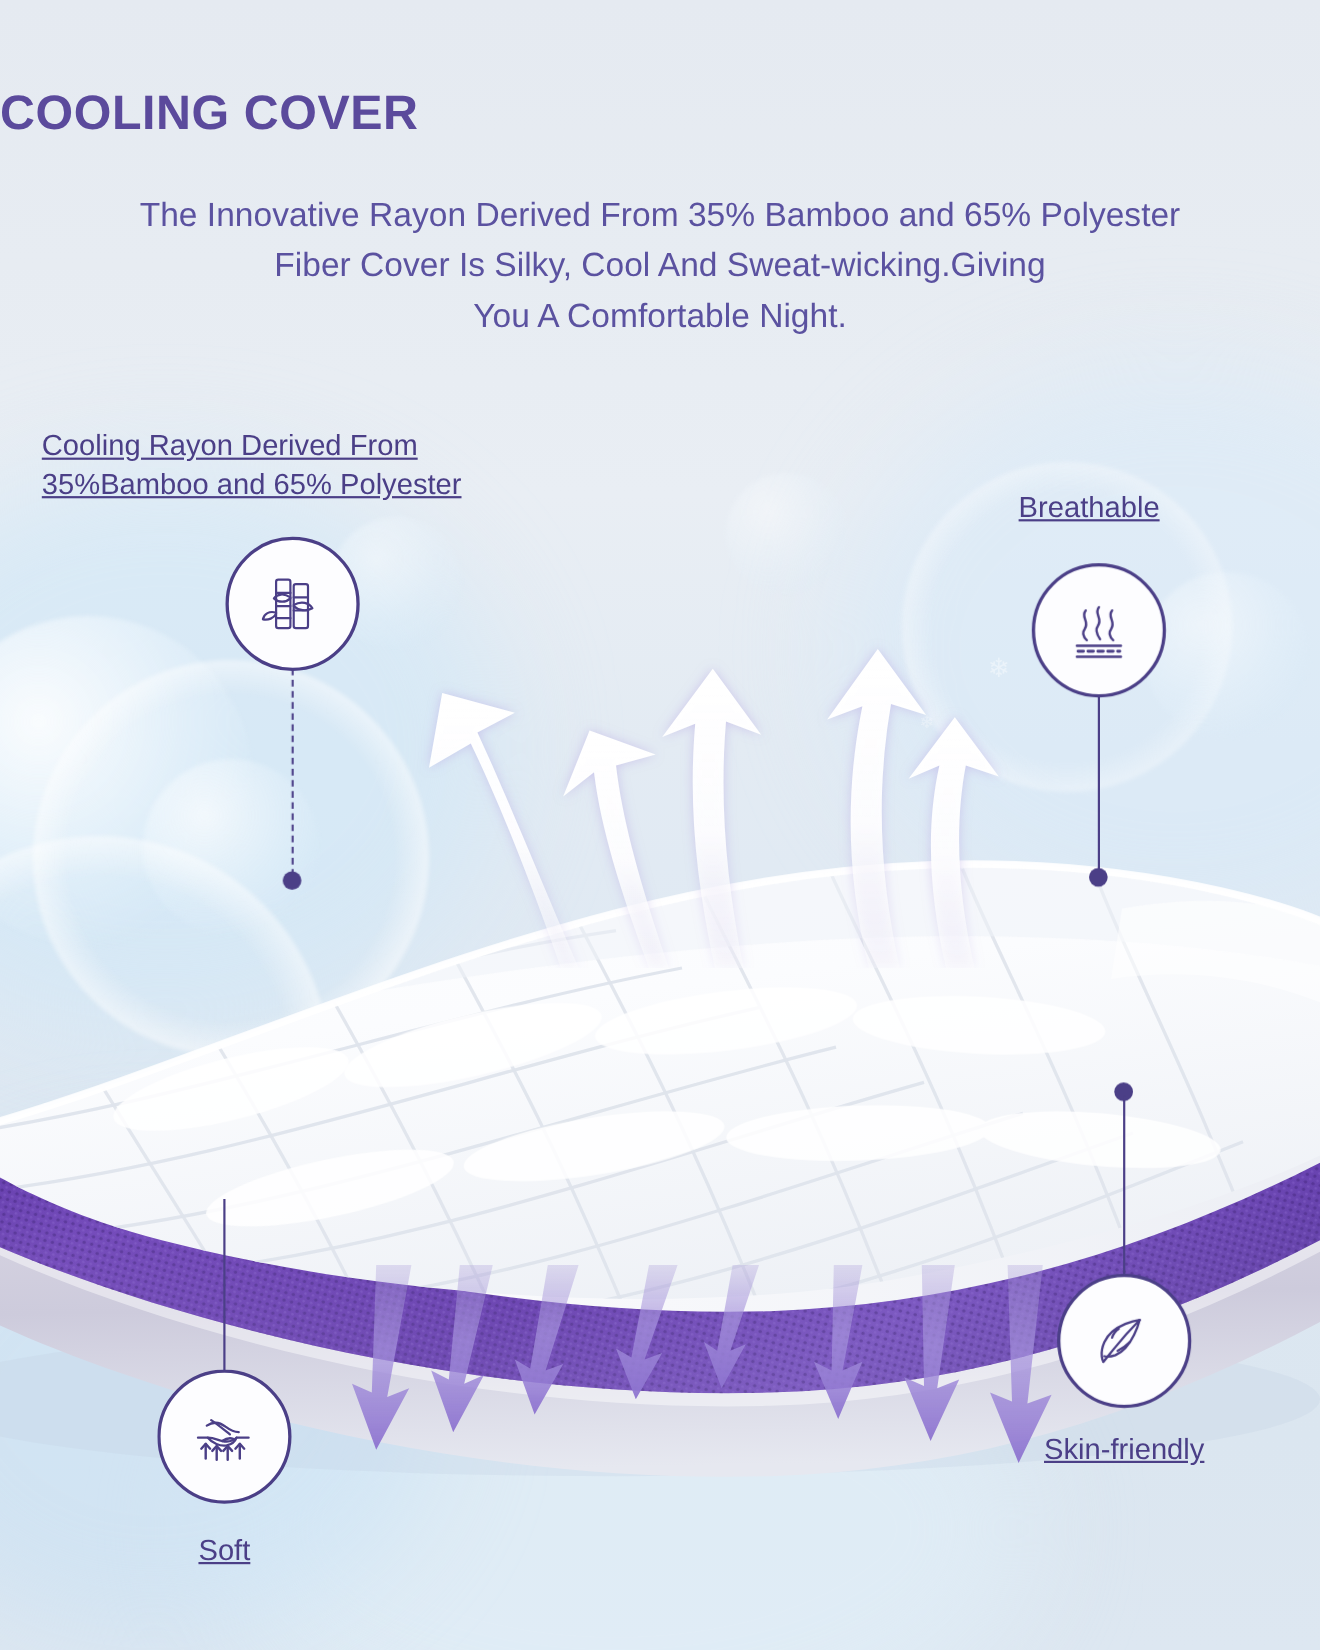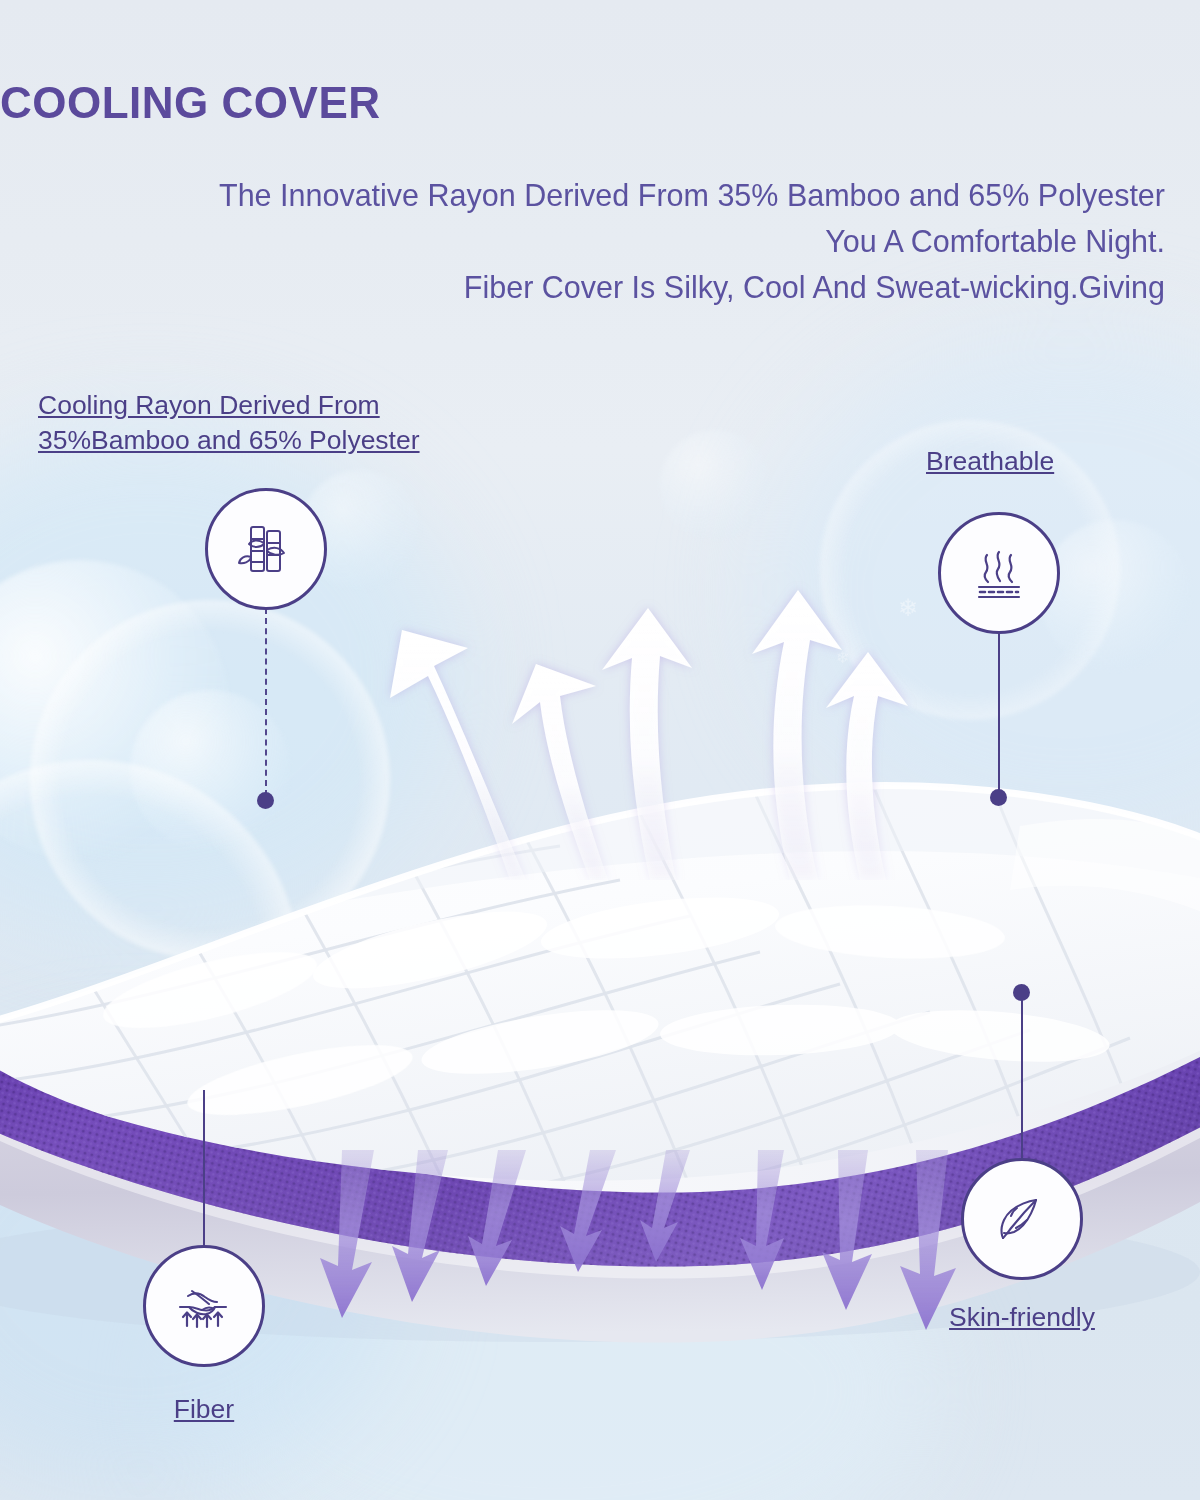--- a/index.html
+++ b/index.html
@@ -76,21 +76,21 @@
   .subtitle {
     position: absolute;
     top: 172px; left: 50%;
     transform: translateX(-50%);
     width: 1130px;
     text-align: center;
     font-size: 30.5px;
     line-height: 46px;
     color: #5b52a0;
   }
-  .subtitle .ln { display: block; text-align: right; }
+  .subtitle .ln { display: block; }
 
   
   .callout { position: absolute; }
   .callout-label {
     position: absolute;
     color: #4b3f87;
     font-size: 26.5px;
     line-height: 35px;
     white-space: pre-line;
     text-decoration: underline;
@@ -162,22 +162,22 @@
     <div class="snowflake" style="left:150px; top:1052px; font-size:22px; opacity:.65;">❄</div>
     <div class="snowflake" style="left:214px; top:1116px; font-size:20px; opacity:.6;">❄</div>
     <div class="snowflake" style="left:898px; top:596px;  font-size:24px; opacity:.55;">❄</div>
     <div class="snowflake" style="left:836px; top:650px;  font-size:16px; opacity:.45;">❄</div>
   </div>
 
   <div class="title">COOLING COVER</div>
 
   <div class="subtitle">
     <span class="ln">The Innovative Rayon Derived From 35% Bamboo and 65% Polyester</span>
+    <span class="ln">Fiber Cover Is Silky, Cool And Sweat-wicking.Giving</span>
     <span class="ln">You A Comfortable Night.</span>
-    <span class="ln">Fiber Cover Is Silky, Cool And Sweat-wicking.Giving</span>
   </div>
 
   <div class="mattress">
     <svg width="1200" height="800" viewBox="0 0 1200 800" xmlns="http://www.w3.org/2000/svg">
       <defs>
         <linearGradient id="quiltTop" x1="0" y1="0" x2="0.35" y2="1">
           <stop offset="0%" stop-color="#ffffff"></stop>
           <stop offset="45%" stop-color="#fbfcfe"></stop>
           <stop offset="100%" stop-color="#eef1f6"></stop>
         </linearGradient>
@@ -439,21 +439,21 @@
               <path d="M 21 45 L 25 40.5 L 29 45"></path>
             <line x1="35" y1="53" x2="35" y2="41"></line>
               <path d="M 31 45 L 35 40.5 L 39 45"></path>
             <line x1="46" y1="52" x2="46" y2="39"></line>
               <path d="M 42 43 L 46 38.5 L 50 43"></path>
           </g>
         </svg>
       </span>
     </div>
 
-    <div class="callout-label" style="left:143px; top:1392px; width:122px; text-align:center;">Fiber</div>
+    <div class="callout-label" style="left:143px; top:1392px; width:122px; text-align:center;">Soft</div>
   </div>
 
   <div class="callout">
     <div class="leader-dot" style="left:1013px; top:984px;"></div>
     <div class="leader" style="left:1021px; top:996px; height:164px;"></div>
 
     <div class="badge" style="left:961px; top:1158px;">
       <span>
         <svg width="64" height="64" viewBox="0 0 64 64" xmlns="http://www.w3.org/2000/svg" fill="none" stroke="#4b3f87" stroke-width="2.1" stroke-linecap="round" stroke-linejoin="round">
 

